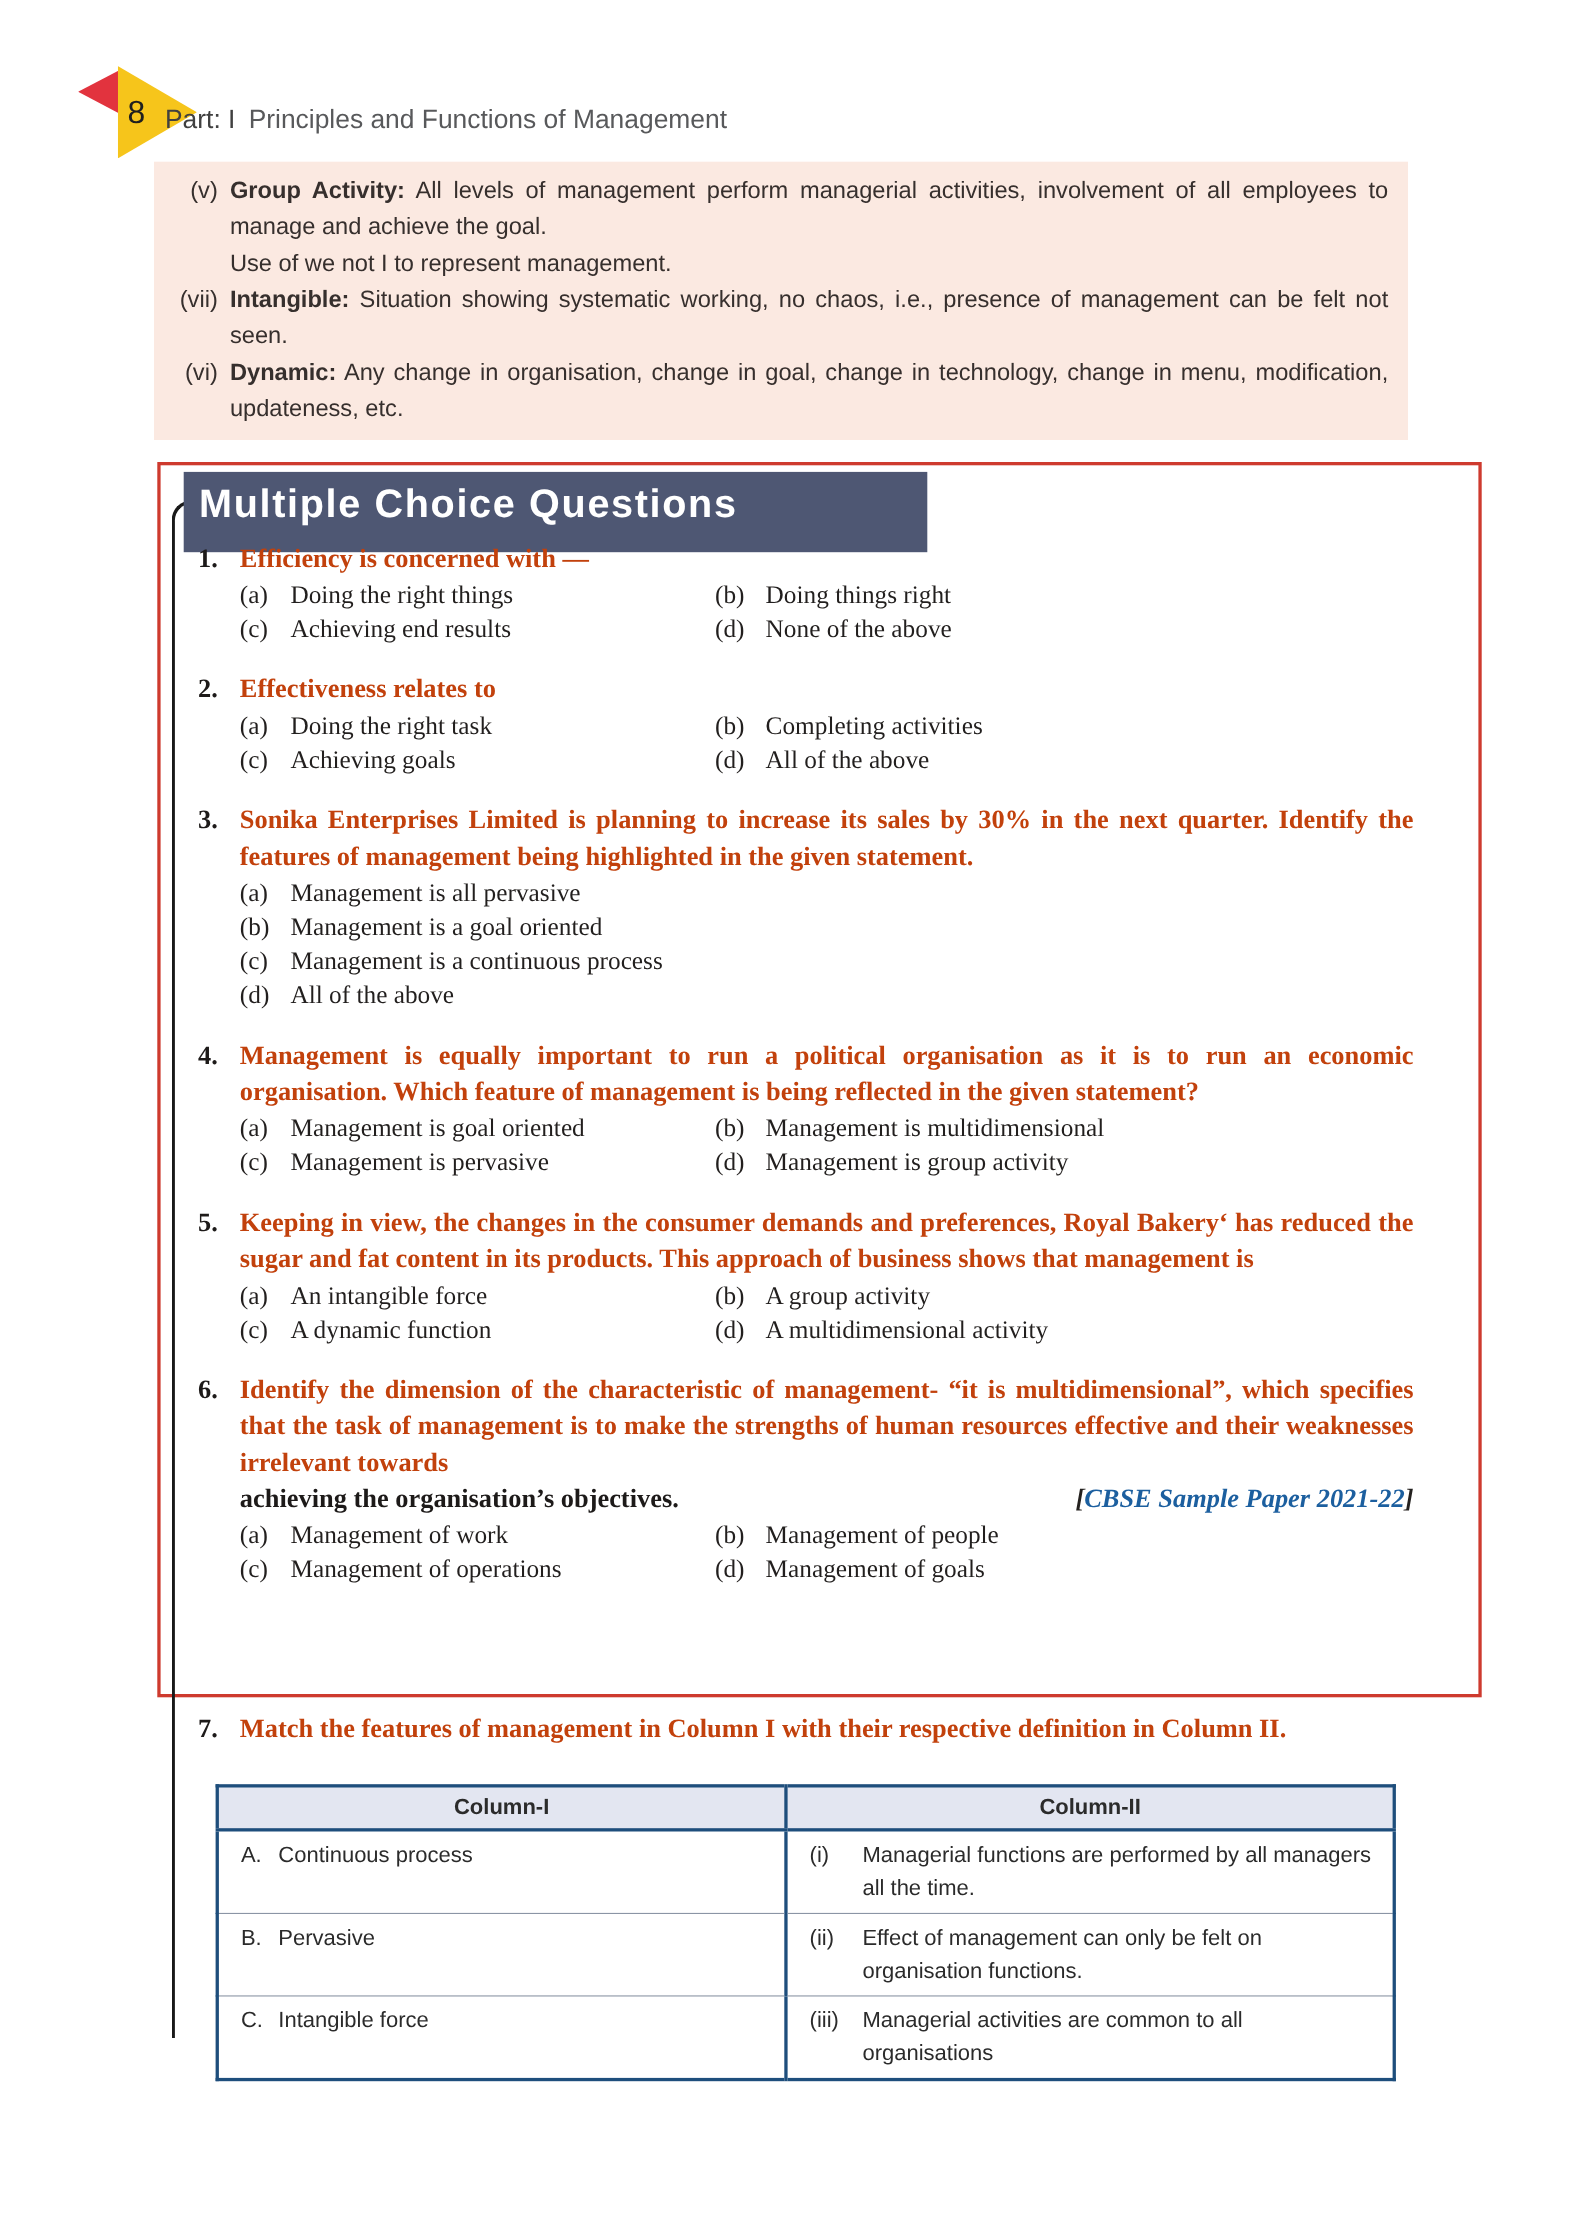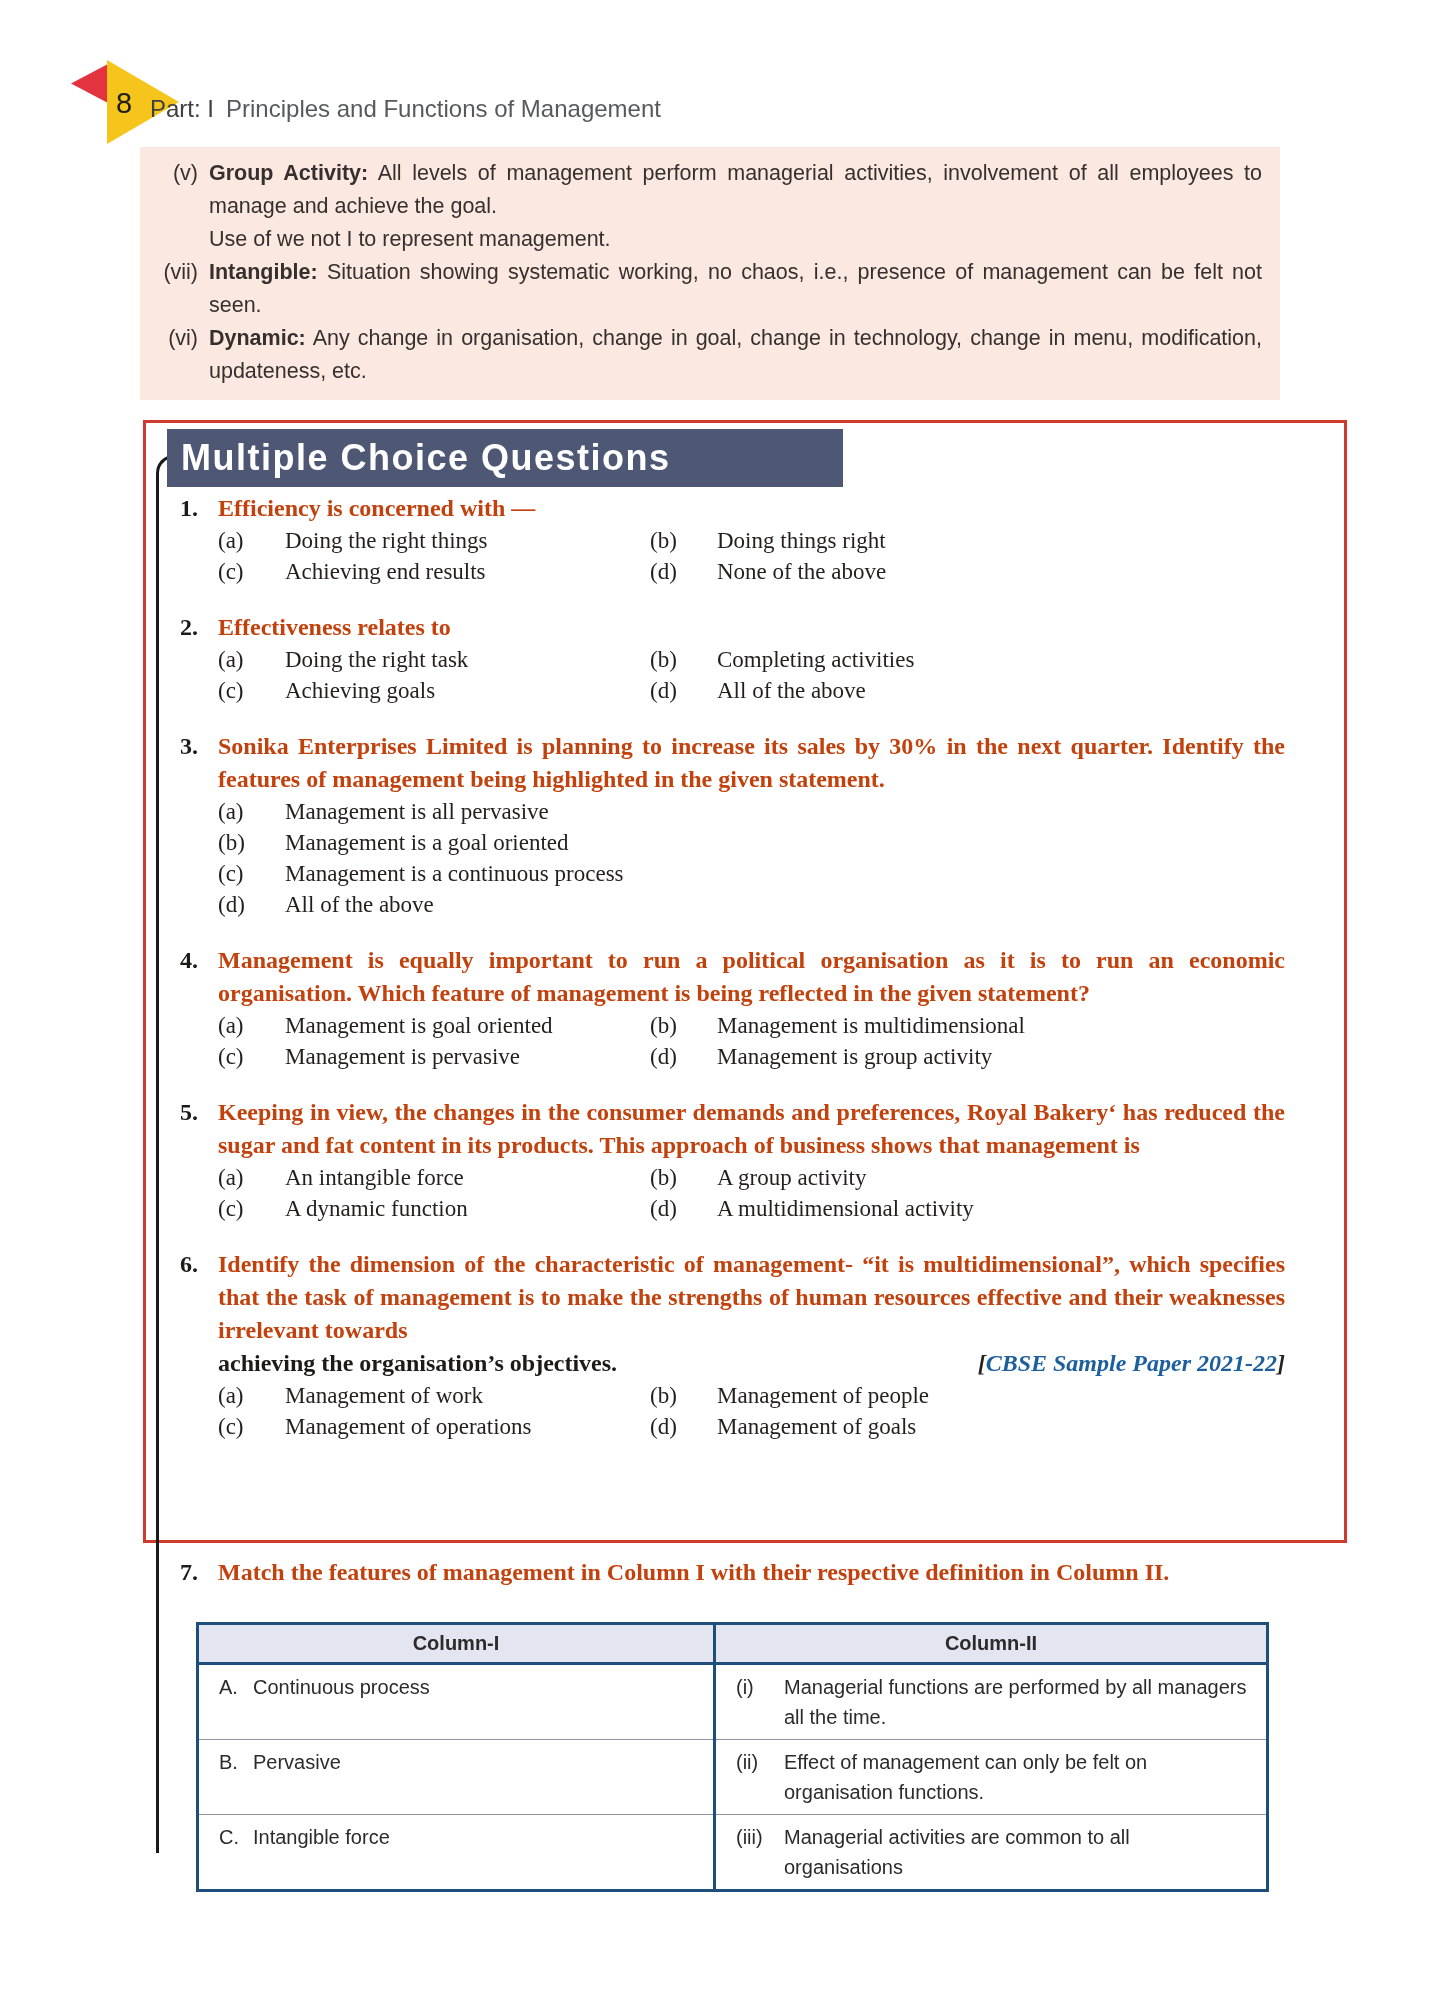--- a/index.html
+++ b/index.html
@@ -25,34 +25,34 @@
   .feat-item{display:flex;font-size:21.5px;line-height:33px;color:#362f2d;}
   .feat-label{width:58px;flex:none;text-align:right;margin-right:11px;}
   .feat-body{flex:1;text-align:justify;}
   .feat-term{font-weight:bold;}
   .feat-note{text-align:left;}
   
   .mcq-box{position:absolute;left:143px;top:420px;width:1204px;height:1123px;
     box-sizing:border-box;border:3px solid #ce3a2e;background:transparent;}
   .hook-line{position:absolute;left:156px;top:455px;width:16px;height:1395px;
     border-left:3px solid #191919;border-top:3px solid #191919;border-top-left-radius:18px;}
-  .mcq-title{position:absolute;left:167px;top:429px;width:676px;height:58px;box-sizing:border-box;
+  .mcq-title{position:absolute;left:167px;top:429px;width:676px;height:73px;box-sizing:border-box;
     background:#4e5773;color:#ffffff;font-weight:bold;font-size:36px;line-height:57px;
     padding-left:14px;letter-spacing:1.5px;white-space:nowrap;}
   
   .questions{position:absolute;left:180px;top:492px;width:1105px;font-family:"Liberation Serif",serif;}
   .q{display:flex;margin-bottom:24px;}
   .qnum{width:38px;flex:none;font-weight:bold;font-size:24px;line-height:33px;color:#1d1a19;}
   .qbody{flex:1;min-width:0;}
   .qtext{font-weight:bold;font-size:24px;line-height:33px;text-align:justify;color:#c2410c;}
   .opts{font-size:23px;line-height:31px;color:#221f1e;}
   .grid2{display:grid;grid-template-columns:432px 1fr;}
   .opt{display:flex;}
   .opt-m{width:46px;flex:none;}
-  .opt-t{flex:1;margin-left:21px;}
+  .opt-t{flex:1;}
   .qlastline{display:flex;justify-content:space-between;font-weight:bold;font-size:24px;line-height:33px;color:#1d1a19;}
   .citation{white-space:nowrap;}
   .cit-bracket{color:#24211f;font-style:italic;}
   .cit-text{color:#1c5f9f;font-style:italic;font-weight:bold;}
   
   .q7{position:absolute;left:180px;top:1556px;width:1105px;display:flex;font-family:"Liberation Serif",serif;}
   .match-table{position:absolute;left:196px;top:1622px;width:1073px;
     border-collapse:collapse;font-size:20px;color:#2b2b2b;table-layout:fixed;}
   .match-table th,.match-table td{box-sizing:border-box;}
   .match-table th{background:#e3e6f1;font-weight:bold;height:40px;text-align:center;

